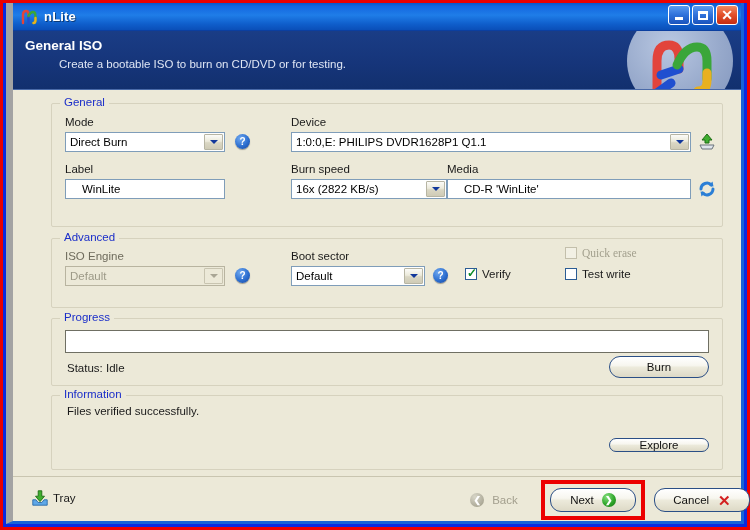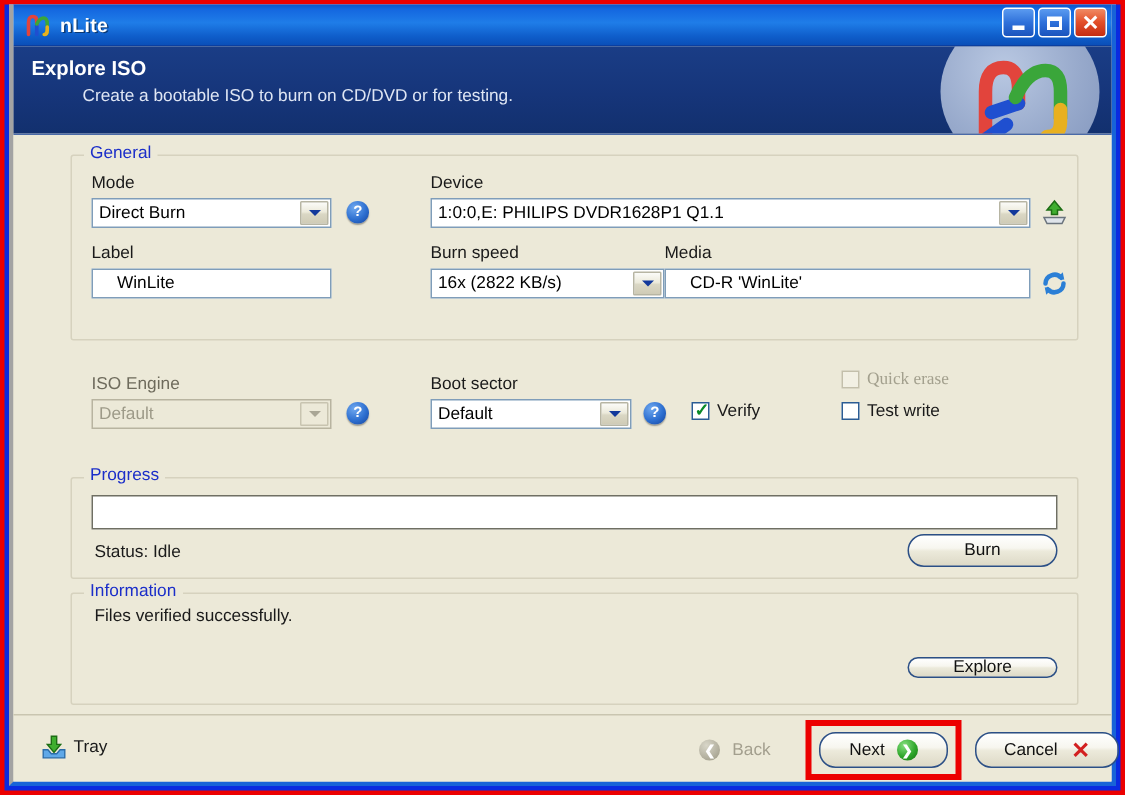--- a/index.html
+++ b/index.html
@@ -8,21 +8,21 @@
     font-family:"Liberation Sans", sans-serif;
     background:#ffffff;
   }
   .screen{
     position:relative;width:750px;height:530px;box-sizing:border-box;
     border:3px solid #ec0000;background:#0a2ae0;
   }
   .win{
     position:absolute;left:3px;top:0px;right:3px;bottom:3px;
     box-sizing:border-box;
-    border-left:3px solid #a3a3a3;border-right:3px solid #1763d8;border-bottom:3px solid #1763d8;
+    border-left:7px solid #a3a3a3;border-right:3px solid #1763d8;border-bottom:3px solid #1763d8;
     background:#ece9d8;
     display:flex;flex-direction:column;
   }
   
   .titlebar{
     height:27px;flex:0 0 27px;
     background:linear-gradient(180deg,#0a56c8 0%,#1467e0 12%,#1f7de8 45%,#0f5ecb 78%,#0a4fb8 100%);
     display:flex;align-items:center;position:relative;
     border-bottom:1px solid #0b3fa0;
   }
@@ -161,21 +161,21 @@
         <div class="wb">
             <i class="gmax"></i>
           </div>
         <div class="wb close">
             <span class="gx">✕</span>
           </div>
       </div>
     </div>
 
     <div class="banner">
-      <div class="banner-title">Explore ISO</div>
+      <div class="banner-title">General ISO</div>
       <div class="banner-sub">Create a bootable ISO to burn on CD/DVD or for testing.</div>
       <div class="banner-logo">
         <svg width="76" height="66" viewBox="0 0 76 66">
           <path d="M16 58 L16 26 Q16 10 28 10 Q38 10 38 24 L38 34" fill="none" stroke="#e2443c" stroke-width="9" stroke-linecap="round"></path>
           <path d="M20 40 L38 34" fill="none" stroke="#1f4fd0" stroke-width="9" stroke-linecap="round"></path>
           <path d="M16 58 L30 48" fill="none" stroke="#1f4fd0" stroke-width="9" stroke-linecap="round"></path>
           <path d="M36 30 Q44 12 56 12 Q66 12 66 26 L66 44" fill="none" stroke="#3aa63a" stroke-width="9" stroke-linecap="round"></path>
           <path d="M66 38 L66 46 Q66 56 57 56" fill="none" stroke="#e8b020" stroke-width="9" stroke-linecap="round"></path>
         </svg>
       </div>
@@ -225,20 +225,23 @@
       <div class="tbox" style="left:434px;top:89px;width:244px;height:20px;">CD-R 'WinLite'</div>
       <div style="position:absolute;left:684px;top:89px;width:20px;height:20px;">
         <svg width="20" height="20" viewBox="0 0 20 20">
           <path d="M4 10 A6 6 0 0 1 14.5 6.2" fill="none" stroke="#2b7fd6" stroke-width="3" stroke-linecap="round"></path>
           <path d="M16 10 A6 6 0 0 1 5.5 13.8" fill="none" stroke="#2b7fd6" stroke-width="3" stroke-linecap="round"></path>
           <path d="M15.5 2.5 L16.5 7.5 L11.8 6.3 Z" fill="#2b7fd6"></path>
           <path d="M4.5 17.5 L3.5 12.5 L8.2 13.7 Z" fill="#2b7fd6"></path>
         </svg>
       </div>
 
+      <div class="group" style="left:38px;top:148px;width:672px;height:70px;">
+        <span class="glabel">Advanced</span>
+      </div>
 
       <div class="flabel" style="left:52px;top:160px;color:#6e6b5c;">ISO Engine</div>
       <div class="combo disabled" style="left:52px;top:176px;width:160px;height:20px;">
         <span class="ctext">Default</span>
         <span class="carrow">
             <i></i>
           </span>
       </div>
       <div class="help" style="left:222px;top:178px;">?</div>
 

